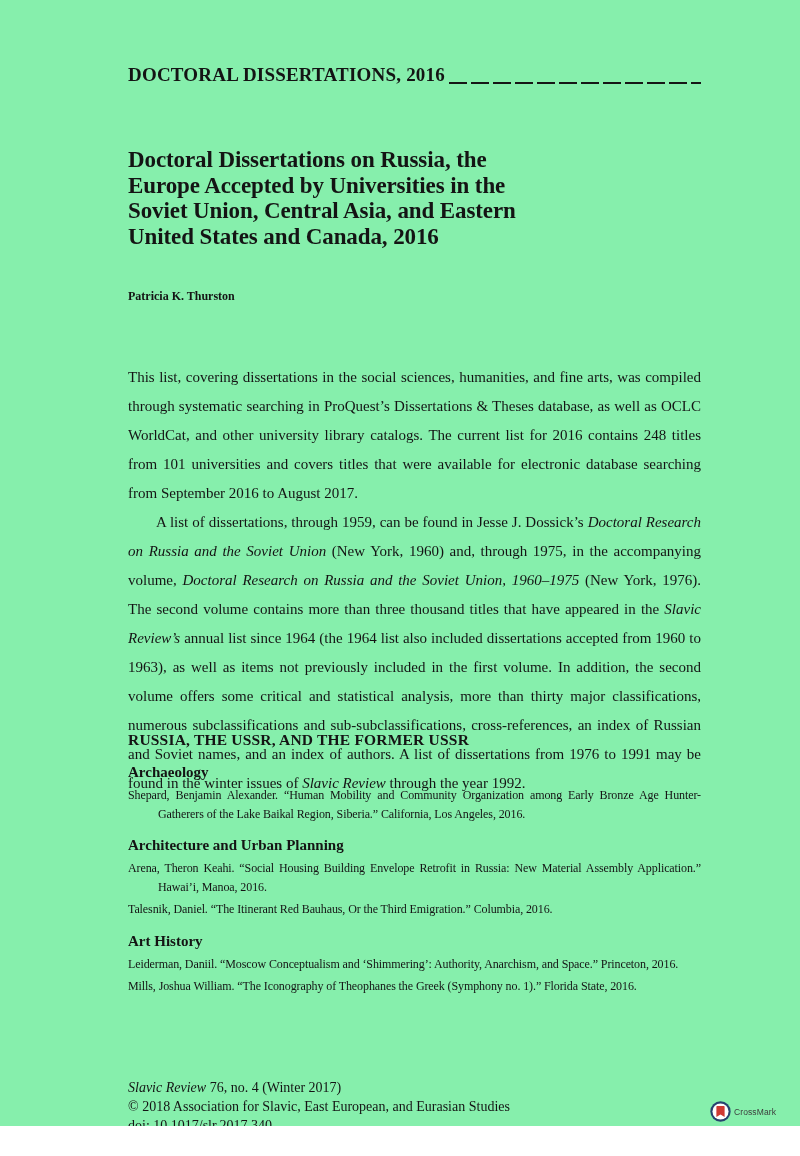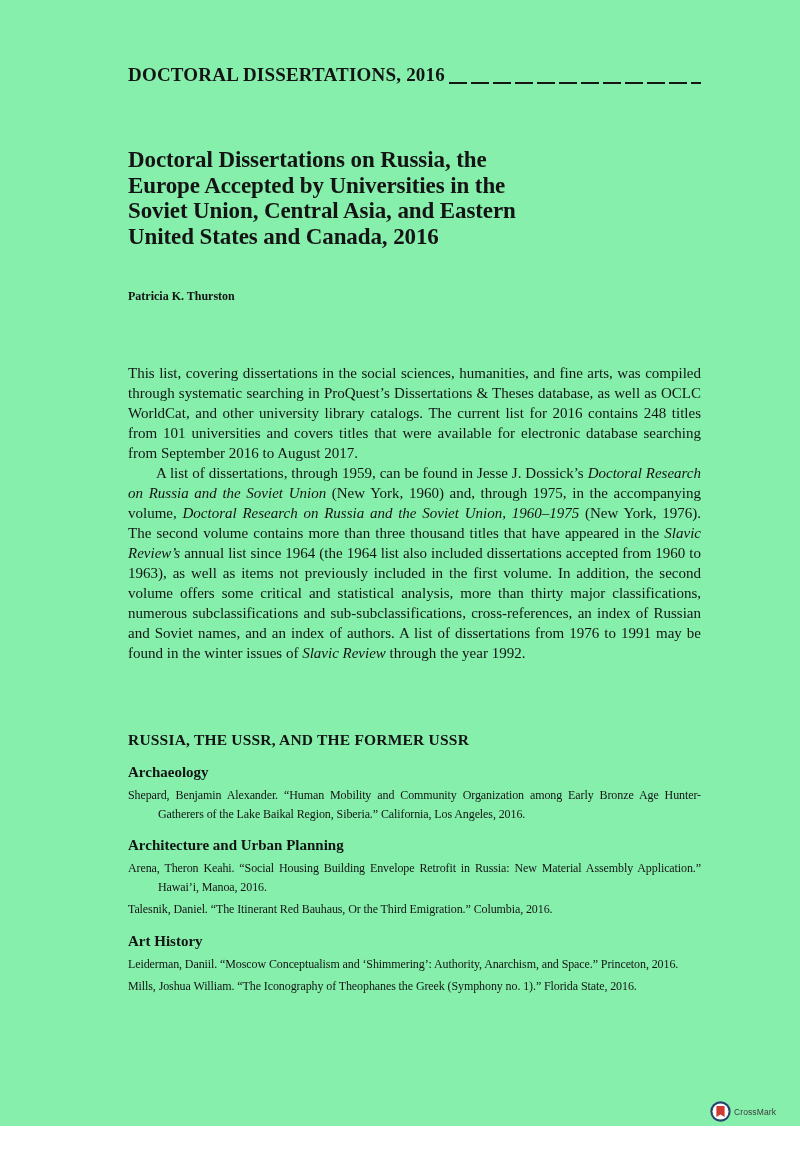--- a/index.html
+++ b/index.html
@@ -44,21 +44,21 @@
     letter-spacing: -0.1px;
   }
   .author {
     margin-top: 37px;
     font-size: 12px;
     font-weight: bold;
     line-height: 20px;
   }
   .para {
     font-size: 15px;
-    line-height: 20px;
+    line-height: 29px;
     text-align: justify;
     margin: 0;
   }
   .para-first { margin-top: 57px; }
   .para-indent { text-indent: 28px; }
   .it { font-style: italic; }
 
   .listing {
     position: absolute;
     left: 128px;
@@ -157,20 +157,25 @@
     </div>
 
     <div class="category">
       <div class="category-title">Art History</div>
       <p class="entry">Leiderman, Daniil. “Moscow Conceptualism and ‘Shimmering’: Authority, Anarchism, and Space.” Princeton, 2016.</p>
       <p class="entry">Mills, Joshua William. “The Iconography of Theophanes the Greek (Symphony no. 1).” Florida State, 2016.</p>
     </div>
 
   </div>
 
+  <div class="footer">
+    <div><span class="it">Slavic Review</span><span> 76, no. 4 (Winter 2017)</span></div>
+    <div>© 2018 Association for Slavic, East European, and Eurasian Studies</div>
+    <div>doi: 10.1017/slr.2017.340</div>
+  </div>
 
   <button class="crossmark">
     <span style="display:flex;">
       <svg width="21" height="21" viewBox="0 0 24 24" aria-hidden="true">
         <circle cx="12" cy="12" r="11.6" fill="#27436e"></circle>
         <circle cx="12" cy="12" r="9.2" fill="#ffffff"></circle>
         <path d="M8.2 5.6 h7.6 q0.9 0 0.9 0.9 v11.9 l-4.7 -3.1 -4.7 3.1 V6.5 q0 -0.9 0.9 -0.9 z" fill="#cf3a32"></path>
       </svg>
     </span>
     <span class="crossmark-label">CrossMark</span>

